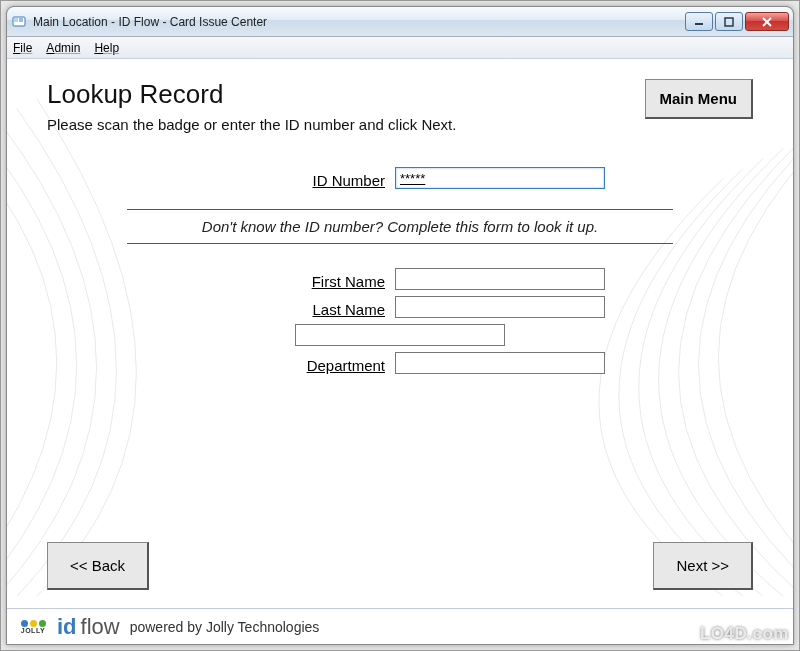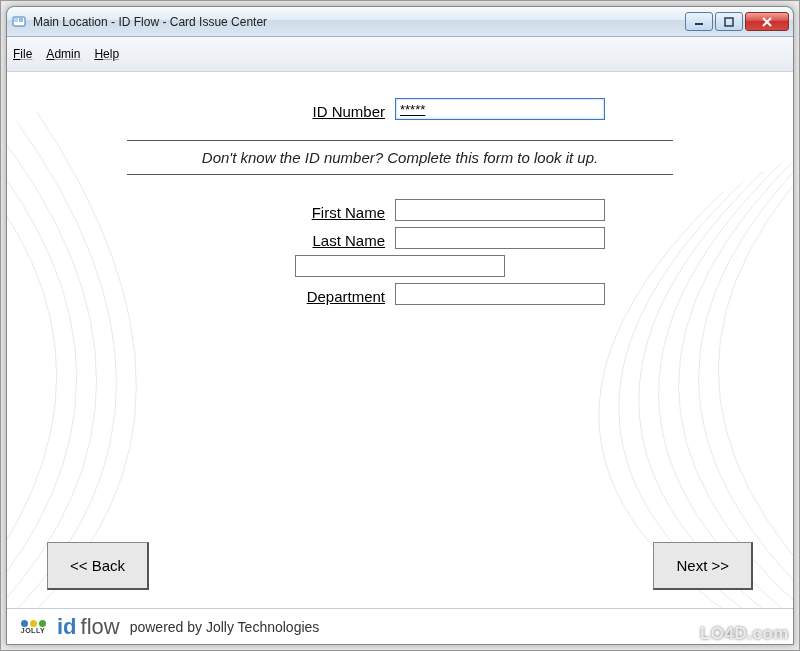--- a/index.html
+++ b/index.html
@@ -64,21 +64,21 @@
     color: #2b3a4a;
   }
   .win-btn.close {
     width: 44px;
     background: linear-gradient(to bottom, #f5a09a, #d9534f 45%, #c9302c 46%, #d14a44);
     border-color: #8a2c25;
     color: #fff;
     font-weight: bold;
   }
   .menubar {
-    height: 35px;
+    height: 22px;
     background: linear-gradient(to bottom, #f6f8fb, #e7ecf2);
     border-bottom: 1px solid #c9d2dc;
     display: flex;
     align-items: center;
     padding: 0 6px;
     font-size: 12px;
     gap: 14px;
   }
   .menubar span { text-decoration: underline; text-decoration-color: rgba(0,0,0,0.3); cursor: default; }
   .menubar span::first-letter { text-decoration: underline; }
@@ -255,20 +255,27 @@
           <path d="M820 540 Q 570 310 820 70"></path>
           <path d="M800 540 Q 550 320 800 80"></path>
           <path d="M780 540 Q 530 330 780 90"></path>
           <path d="M760 540 Q 510 340 760 100"></path>
           <path d="M740 540 Q 490 350 740 110"></path>
           <path d="M720 540 Q 470 360 720 120"></path>
         </g>
       </svg>
 
       <div class="inner">
+        <div class="header-row">
+          <div>
+            <h1>Lookup Record</h1>
+            <div class="instruction">Please scan the badge or enter the ID number and click Next.</div>
+          </div>
+          <button class="big-btn">Main Menu</button>
+        </div>
 
         <div class="form-row">
           <div class="form-label">ID Number</div>
           <input class="form-input active" value="*****" style="">
         </div>
 
         <hr class="sep">
         <div class="helper">Don't know the ID number? Complete this form to look it up.</div>
         <hr class="sep" style="margin-top:8px">
 

